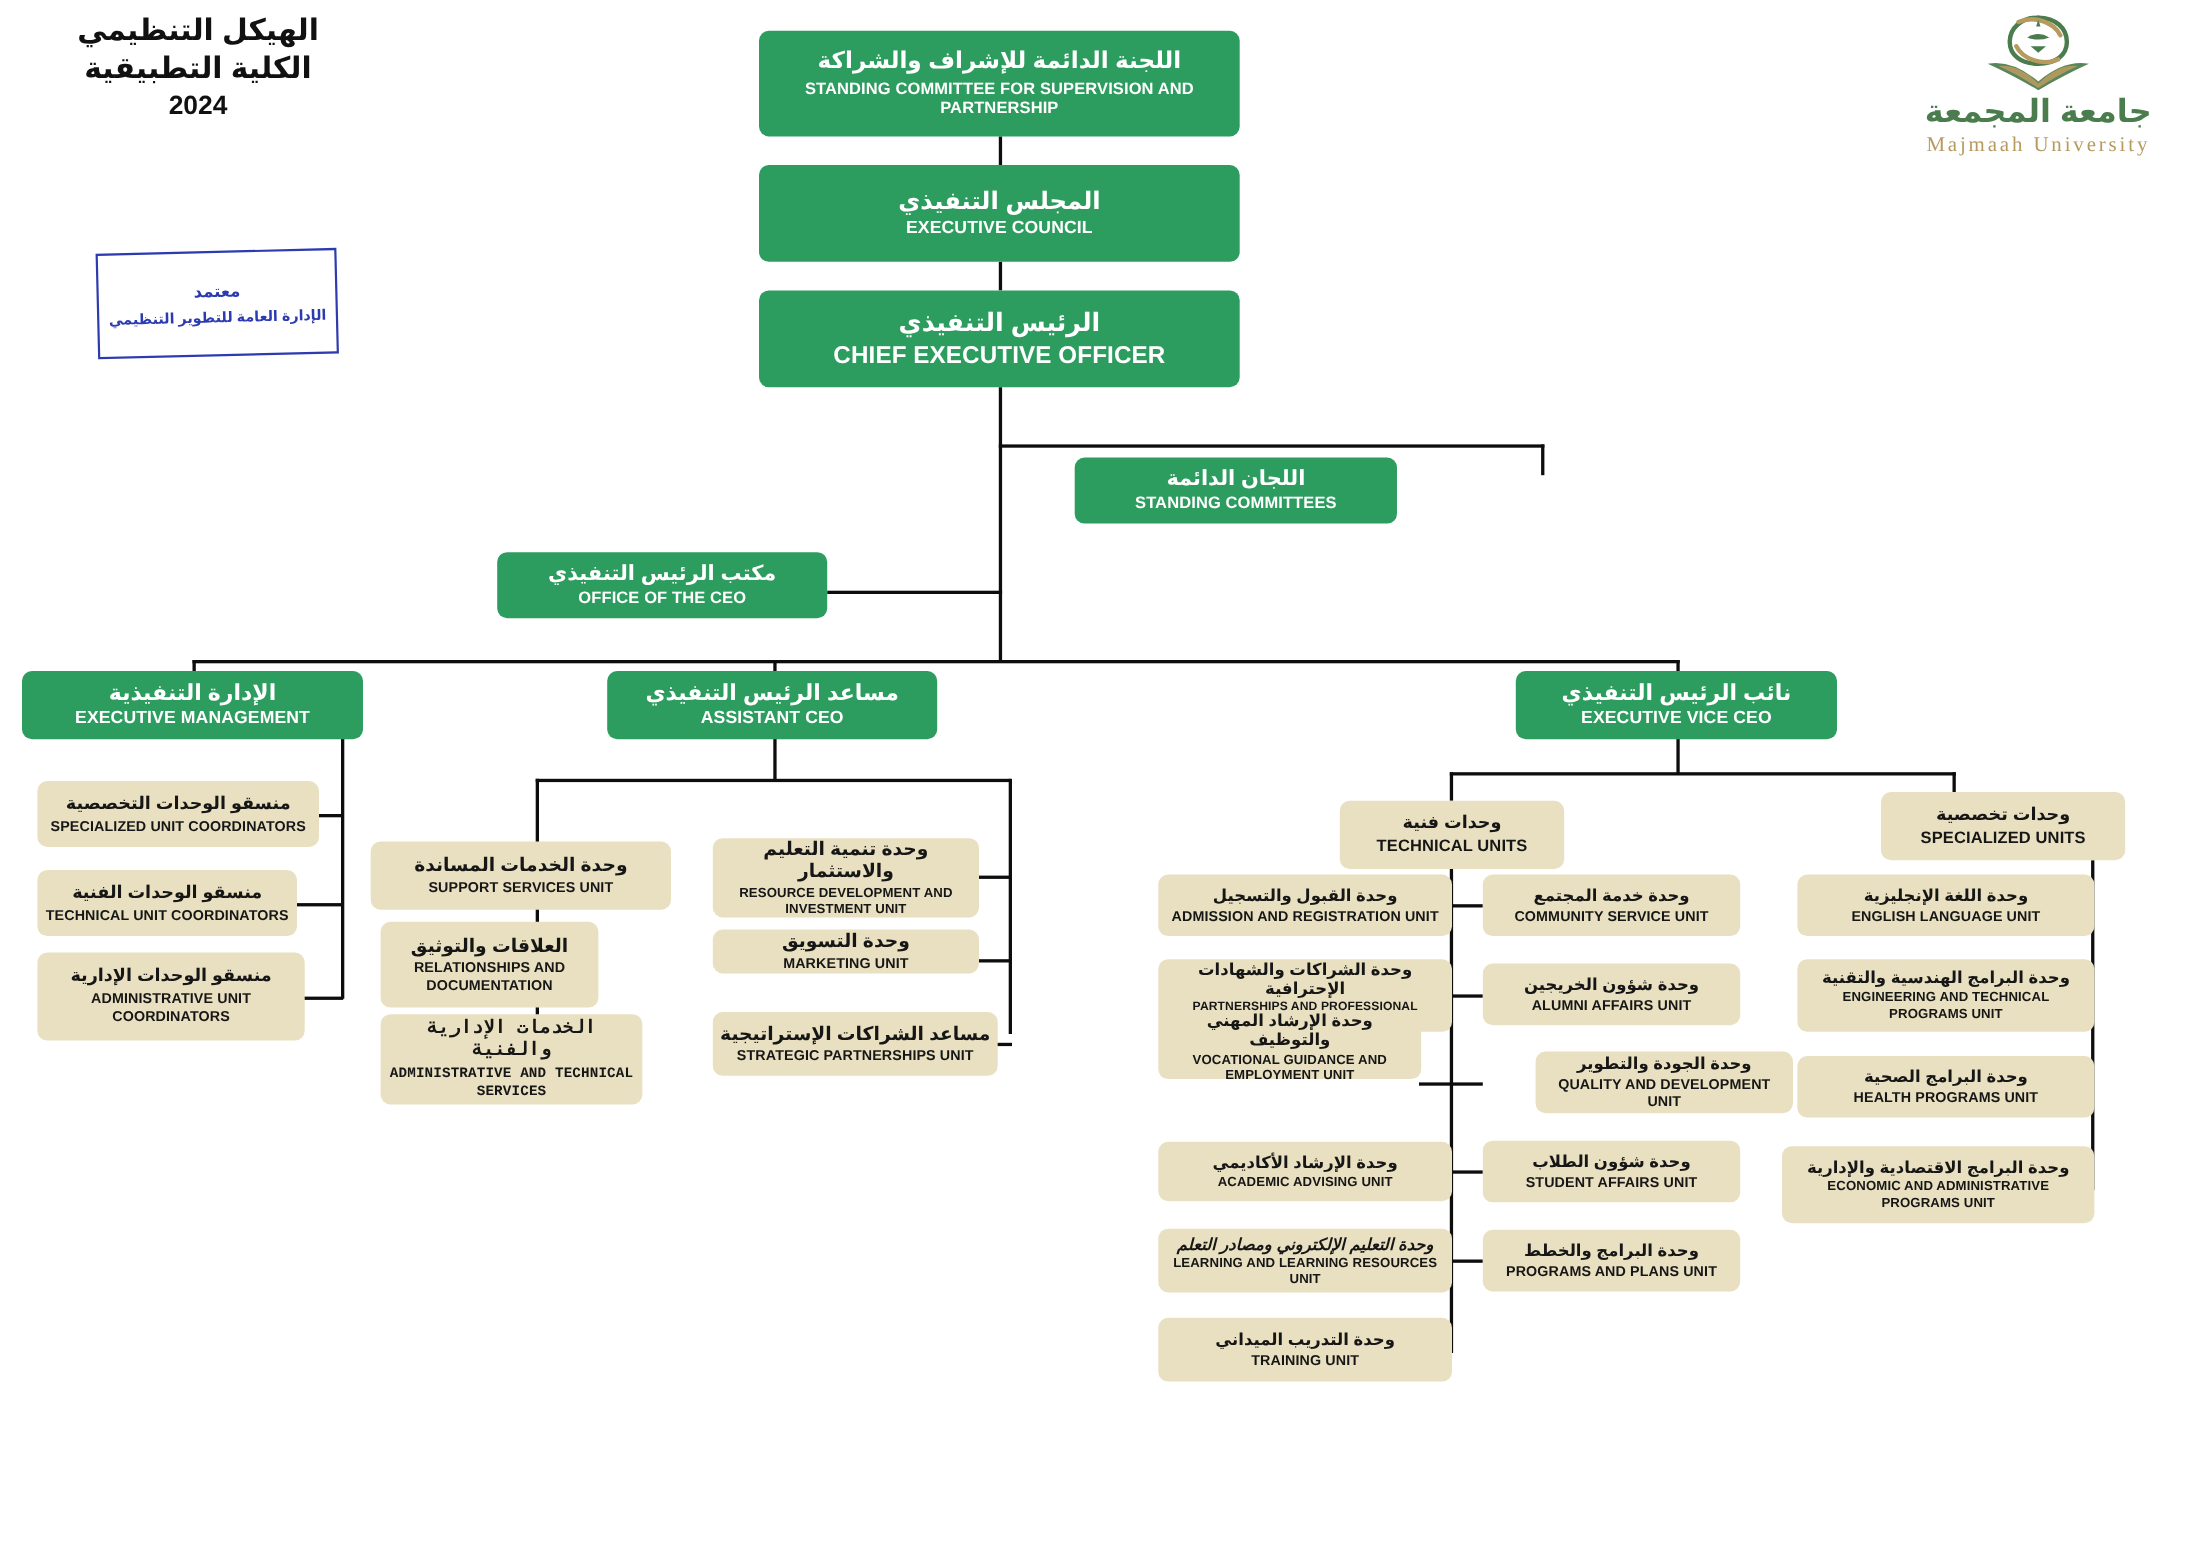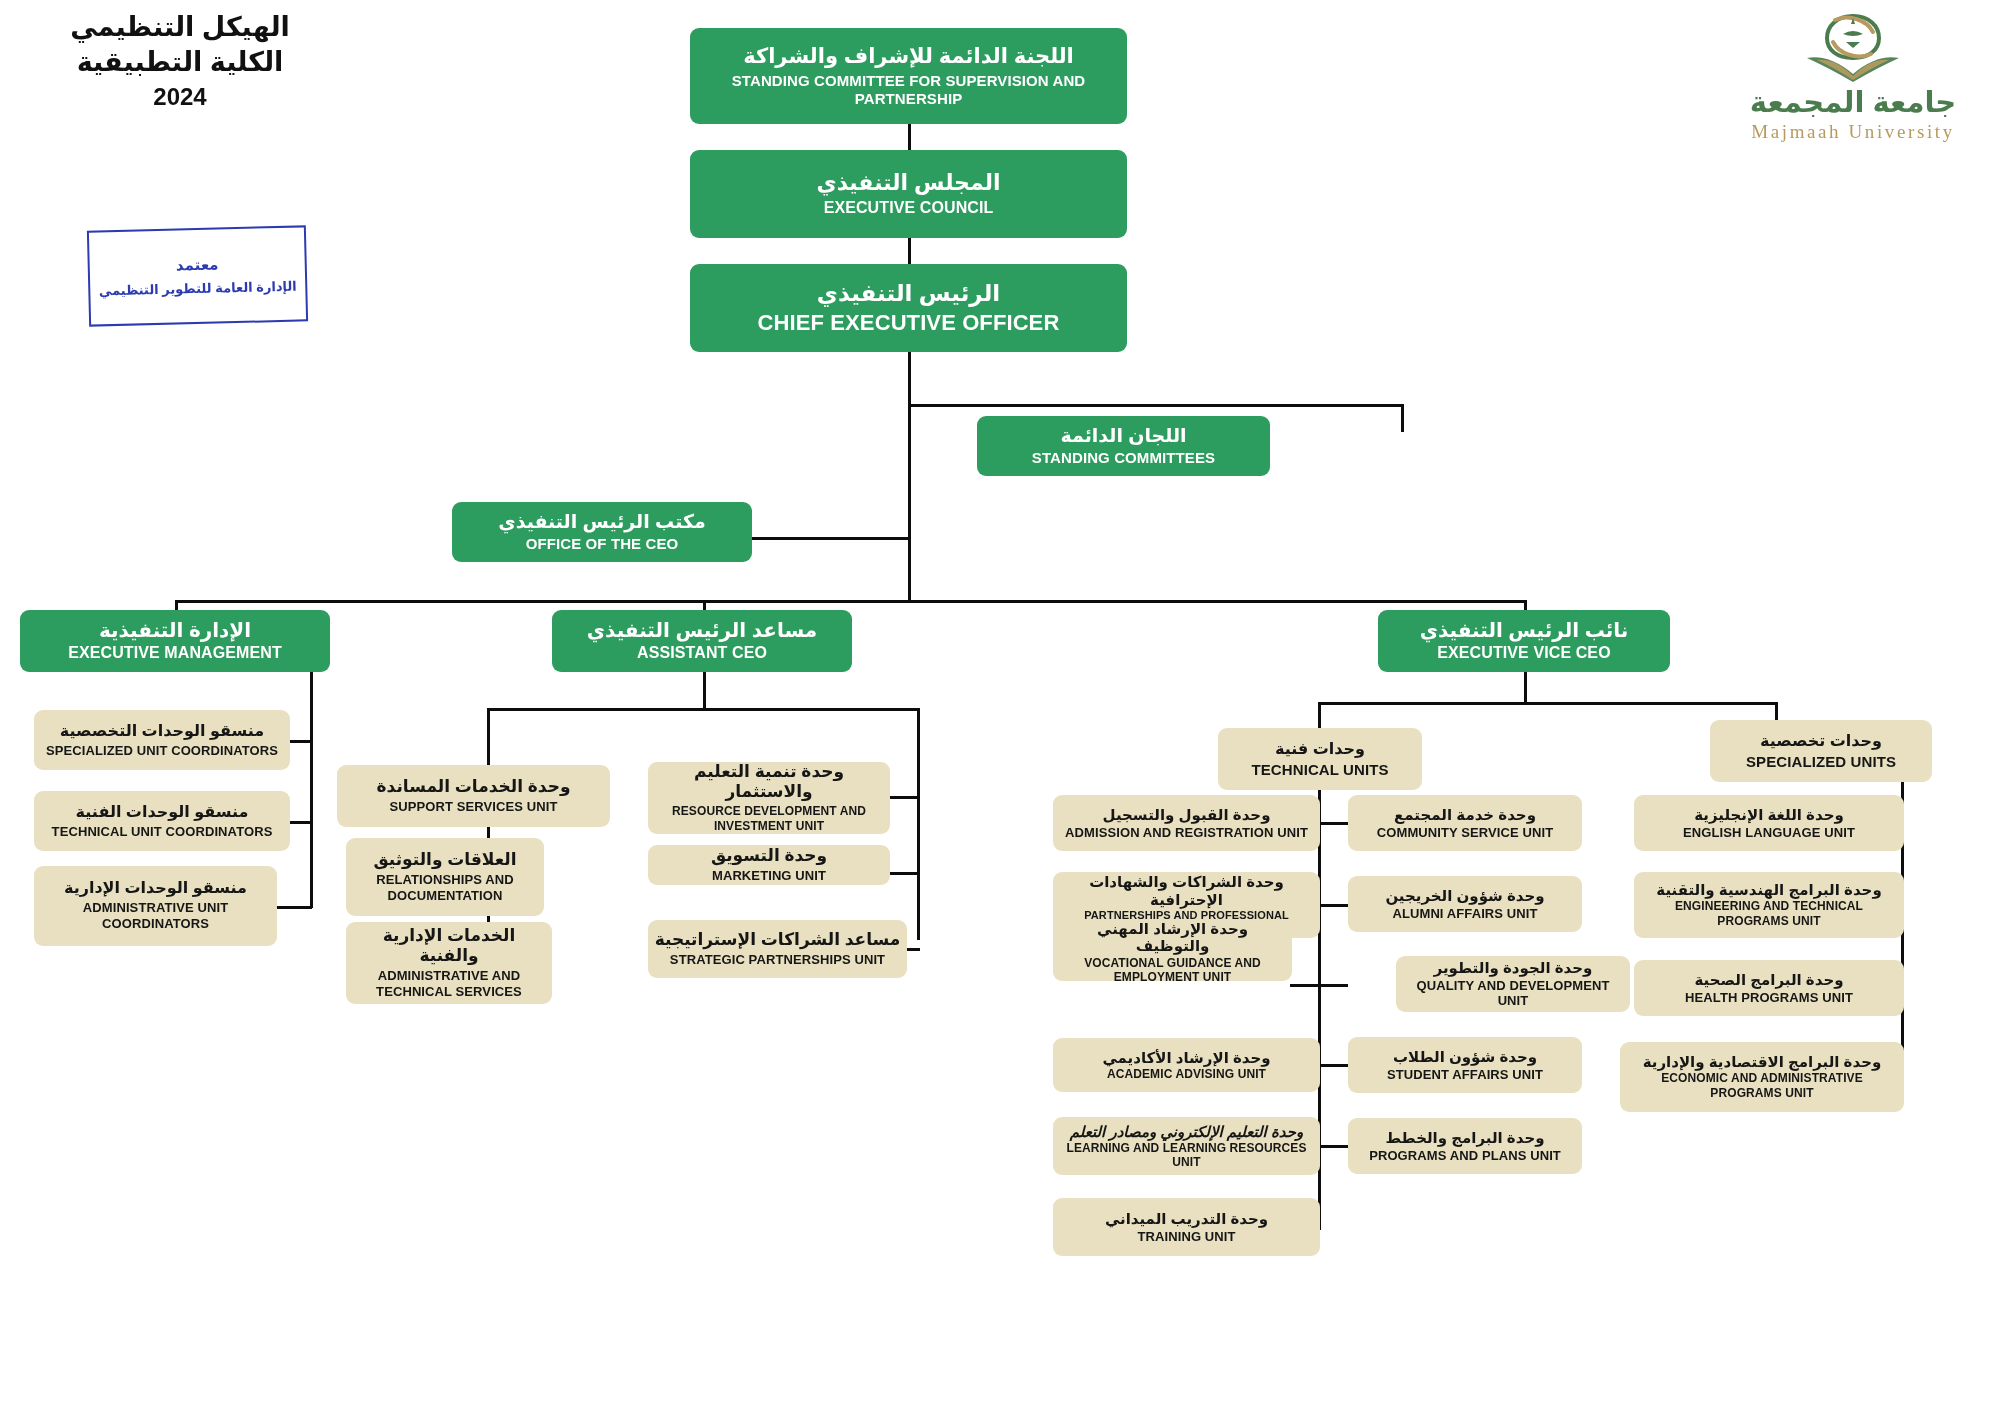--- a/index.html
+++ b/index.html
@@ -184,38 +184,38 @@
 
   <div class="node green" style="left:1378px;top:610px;width:292px;height:62px;">
     <span class="ar" style="font-size:20px;">نائب الرئيس التنفيذي</span>
     <span class="en" style="font-size:16px;margin-top:2px;">EXECUTIVE VICE CEO</span>
   </div>
 
   <div class="node beige" style="left:34px;top:710px;width:256px;height:60px;">
     <span class="ar" style="font-size:16px;text-align:center;">منسقو الوحدات التخصصية</span>
     <span class="en" style="font-size:13px;margin-top:2px;">SPECIALIZED UNIT COORDINATORS</span>
   </div>
-  <div class="node beige" style="left:34px;top:791px;width:256px;height:60px;">
+  <div class="node beige" style="left:34px;top:791px;width:236px;height:60px;">
     <span class="ar" style="font-size:16px;">منسقو الوحدات الفنية</span>
     <span class="en" style="font-size:13px;margin-top:2px;">TECHNICAL UNIT COORDINATORS</span>
   </div>
   <div class="node beige" style="left:34px;top:866px;width:243px;height:80px;">
     <span class="ar" style="font-size:16px;">منسقو الوحدات الإدارية</span>
     <span class="en" style="font-size:13px;margin-top:2px;line-height:1.25;">ADMINISTRATIVE UNIT COORDINATORS</span>
   </div>
 
   <div class="node beige" style="left:337px;top:765px;width:273px;height:62px;">
     <span class="ar" style="font-size:17px;">وحدة الخدمات المساندة</span>
     <span class="en" style="font-size:13px;margin-top:2px;">SUPPORT SERVICES UNIT</span>
   </div>
   <div class="node beige" style="left:346px;top:838px;width:198px;height:78px;">
     <span class="ar" style="font-size:17px;">العلاقات والتوثيق</span>
     <span class="en" style="font-size:13px;margin-top:2px;line-height:1.25;">RELATIONSHIPS AND DOCUMENTATION</span>
   </div>
-  <div class="node beige" style="left:346px;top:922px;width:206px;height:82px;">
+  <div class="node beige" style="left:346px;top:922px;width:238px;height:82px;font-family:Liberation Mono, monospace;">
     <span class="ar" style="font-size:17px;">الخدمات الإدارية والفنية</span>
     <span class="en" style="font-size:13px;margin-top:2px;line-height:1.25;">ADMINISTRATIVE AND TECHNICAL SERVICES</span>
   </div>
 
   <div class="node beige" style="left:648px;top:762px;width:242px;height:72px;">
     <span class="ar" style="font-size:17px;">وحدة تنمية التعليم والاستثمار</span>
     <span class="en" style="font-size:12px;margin-top:2px;line-height:1.25;">RESOURCE DEVELOPMENT AND INVESTMENT UNIT</span>
   </div>
   <div class="node beige" style="left:648px;top:845px;width:242px;height:40px;">
     <span class="ar" style="font-size:17px;">وحدة التسويق</span>

